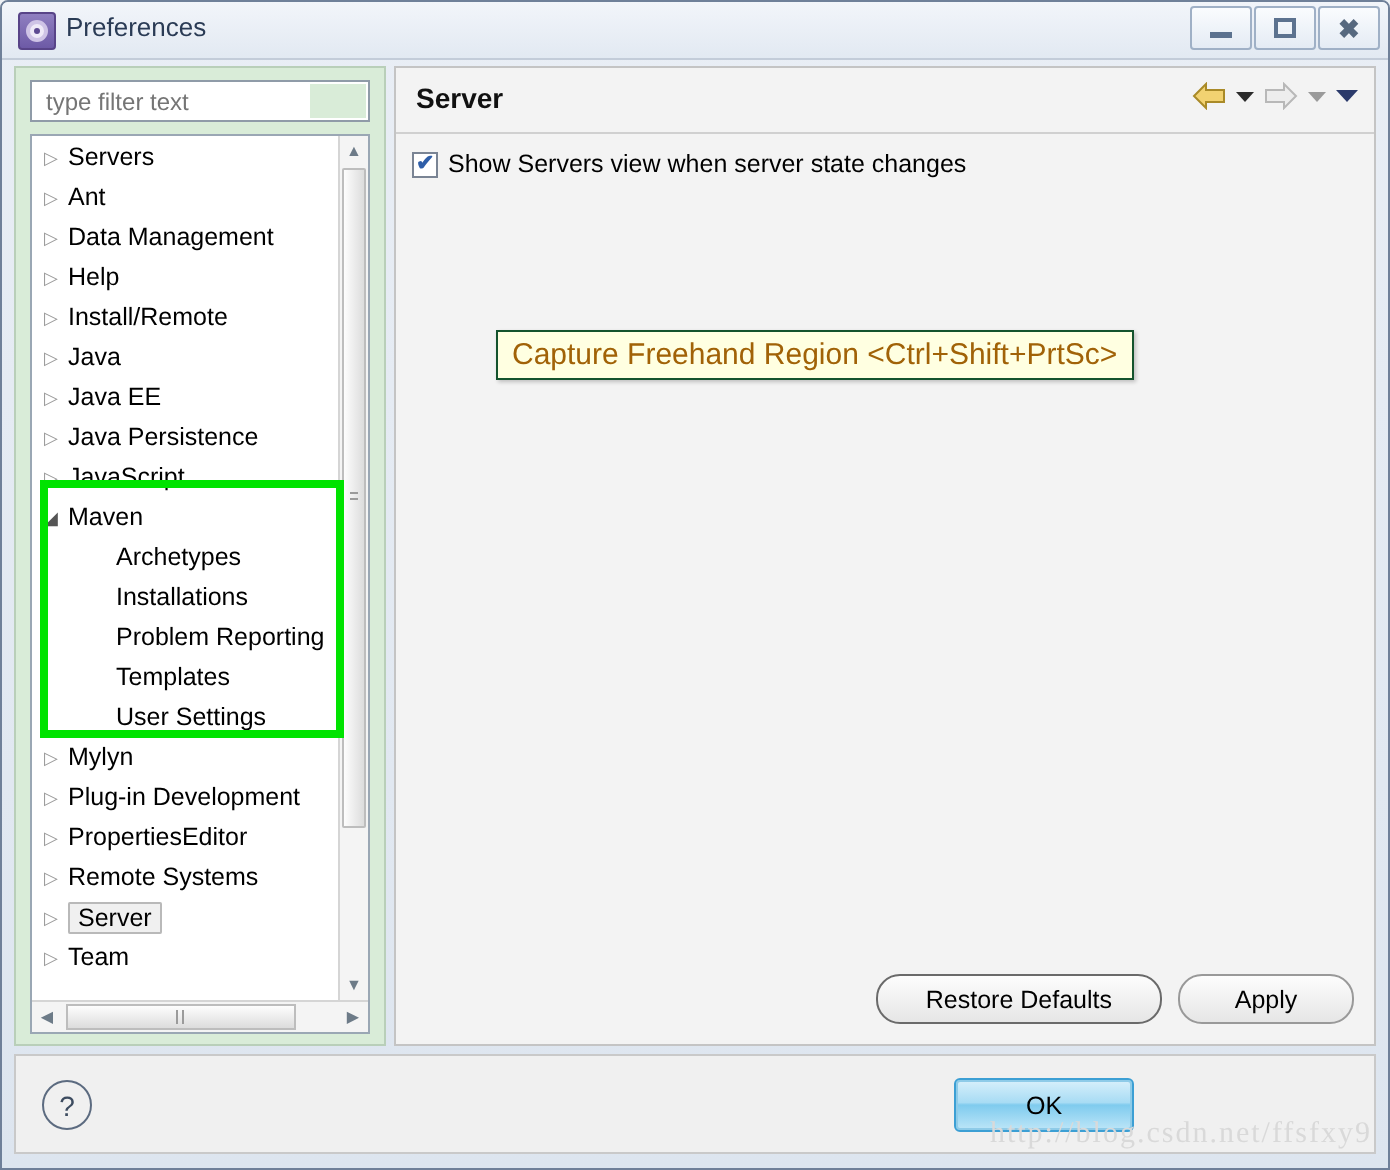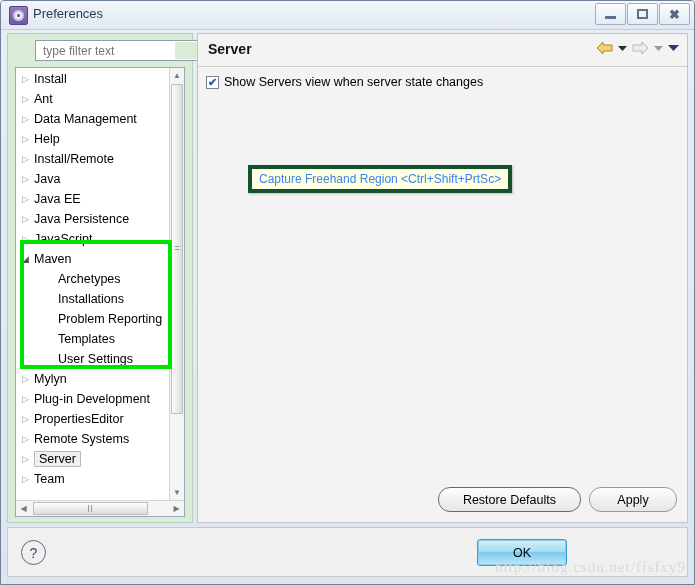--- a/index.html
+++ b/index.html
@@ -58,21 +58,21 @@
   .win-btn .close-glyph{font-size:13px;line-height:1;color:#57697f;font-weight:bold;}
 
   
   .left-pane{
     position:absolute;left:6px;top:32px;width:186px;height:490px;
     background:#d9ecd8;border:1px solid #b9cfb9;box-sizing:border-box;
   }
   .filter-box{
     position:absolute;left:7px;top:6px;width:170px;height:21px;
     background:#fff;border:1px solid #8f9ba8;box-sizing:border-box;
-    display:flex;align-items:center;margin-left:20px;
+    display:flex;align-items:center;
   }
   .filter-box input{
     border:0;outline:0;width:140px;margin-left:5px;
     font-family:"Liberation Sans", sans-serif;font-size:12px;color:#8a8a8a;
     background:transparent;
   }
   .filter-clear{
     position:absolute;right:1px;top:1px;width:28px;bottom:1px;background:#d9ecd8;
   }
 
@@ -174,22 +174,22 @@
     margin-right:5px;
   }
   .cb .tick{
     width:9px;height:9px;color:#2f5ea8;font-size:11px;line-height:9px;
     font-weight:bold;
   }
   .cb-label{font-size:12.5px;}
 
   .tooltip{
     position:absolute;left:50px;top:98px;
-    background:#ffffe1;border:4px solid #14532d;
-    padding:3px 7px;font-size:12px;color:#3b82f6;
+    background:#ffffe1;border:1px solid #14532d;
+    padding:3px 7px;font-size:15px;color:#a16207;
     box-shadow:1px 1px 2px rgba(0,0,0,.22);
     white-space:nowrap;
   }
 
   .rp-footer{position:absolute;left:0;right:0;bottom:0;height:46px;}
   .btn{
     font-family:"Liberation Sans", sans-serif;font-size:12.5px;color:#000;
     background:linear-gradient(#fdfdfd,#e6e6e6);
     border:1px solid #999;border-radius:12px;
     height:25px;padding:0 24px;cursor:default;
@@ -252,21 +252,21 @@
   </div>
 
   <div class="left-pane">
     <div class="filter-box">
       <input type="text" placeholder="type filter text" style="">
       <div class="filter-clear"></div>
     </div>
 
     <div class="tree-wrap">
       <div class="tree" id="tree">
-          <div class="tree-item"><span class="arrow">▷</span><span class="lbl">Install</span></div>
+          <div class="tree-item"><span class="arrow">▷</span><span class="lbl">Servers</span></div>
           <div class="tree-item"><span class="arrow">▷</span><span class="lbl">Ant</span></div>
           <div class="tree-item"><span class="arrow">▷</span><span class="lbl">Data Management</span></div>
           <div class="tree-item"><span class="arrow">▷</span><span class="lbl">Help</span></div>
           <div class="tree-item"><span class="arrow">▷</span><span class="lbl">Install/Remote</span></div>
           <div class="tree-item"><span class="arrow">▷</span><span class="lbl">Java</span></div>
           <div class="tree-item"><span class="arrow">▷</span><span class="lbl">Java EE</span></div>
           <div class="tree-item"><span class="arrow">▷</span><span class="lbl">Java Persistence</span></div>
           <div class="tree-item"><span class="arrow">▷</span><span class="lbl">JavaScript</span></div>
           <div class="tree-item"><span class="arrow open">◢</span><span class="lbl">Maven</span></div>
           <div class="tree-item child"><span class="lbl">Archetypes</span></div>

